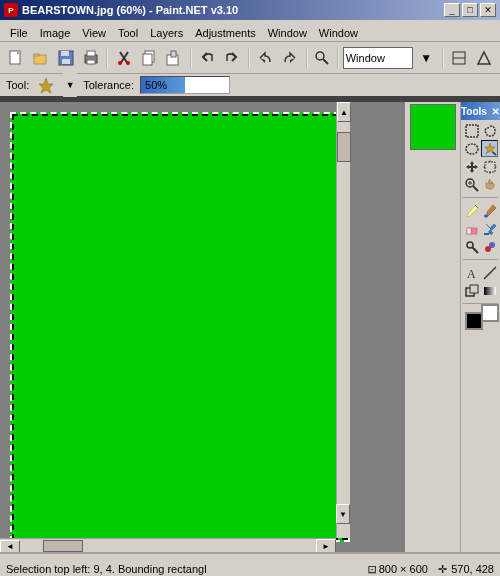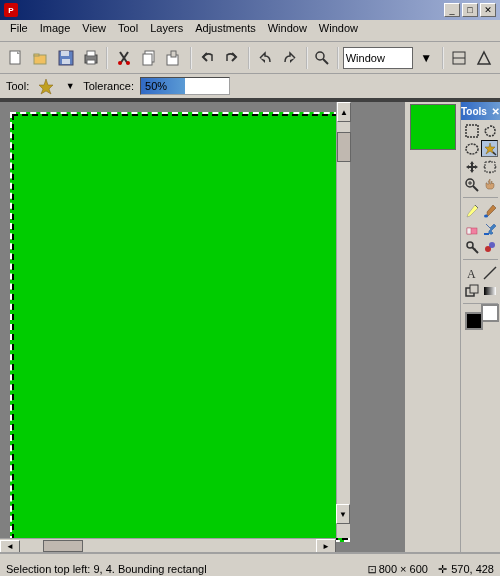--- a/index.html
+++ b/index.html
@@ -61,21 +61,21 @@
       font-size: 9px;
       cursor: pointer;
       color: #000;
     }
 
     
     #menu-bar {
       background: #d4d0c8;
       height: 22px;
       display: flex;
-      align-items: flex-start;
+      align-items: flex-end;
       padding: 0 4px;
       border-bottom: 1px solid #a0a0a0;
     }
     .menu-item {
       padding: 2px 6px;
       cursor: pointer;
       font-size: 11px;
     }
 
     
@@ -125,21 +125,21 @@
     }
 
     
     #tool-options {
       background: #d4d0c8;
       height: 28px;
       display: flex;
       align-items: center;
       padding: 0 6px;
       gap: 6px;
-      border-bottom: 4px solid #404040;
+      border-bottom: 6px solid #404040;
     }
     #tool-icon {
       width: 22px;
       height: 22px;
       display: flex;
       align-items: center;
       justify-content: center;
     }
     #tolerance-bar {
       width: 90px;
@@ -331,20 +331,21 @@
       height: 14px;
       background: #d4d0c8;
     }
   </style>
 </head>
 <body>
 
 <div id="title-bar">
   <div id="title-bar-left">
     <div id="title-icon">P</div>
+    <span id="title-text">BEARSTOWN.jpg (60%) - Paint.NET v3.10</span>
   </div>
   <div id="window-controls">
     <div class="win-btn">_</div>
     <div class="win-btn">□</div>
     <div class="win-btn">✕</div>
   </div>
 </div>
 
 <div id="menu-bar">
   <span class="menu-item">File</span>

